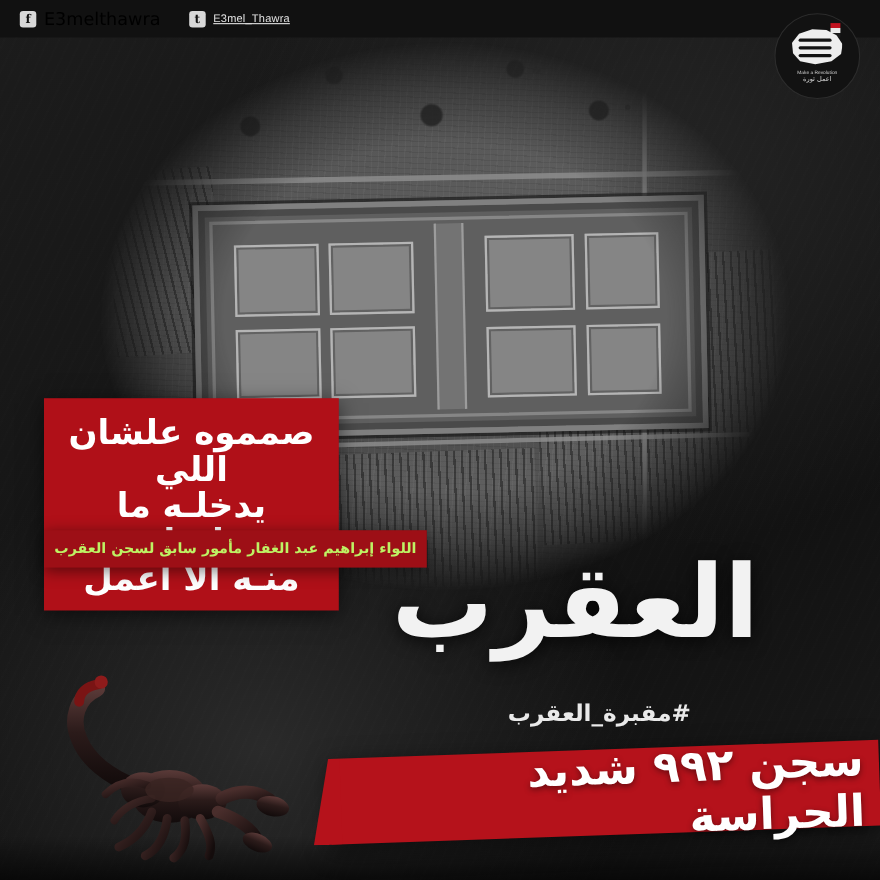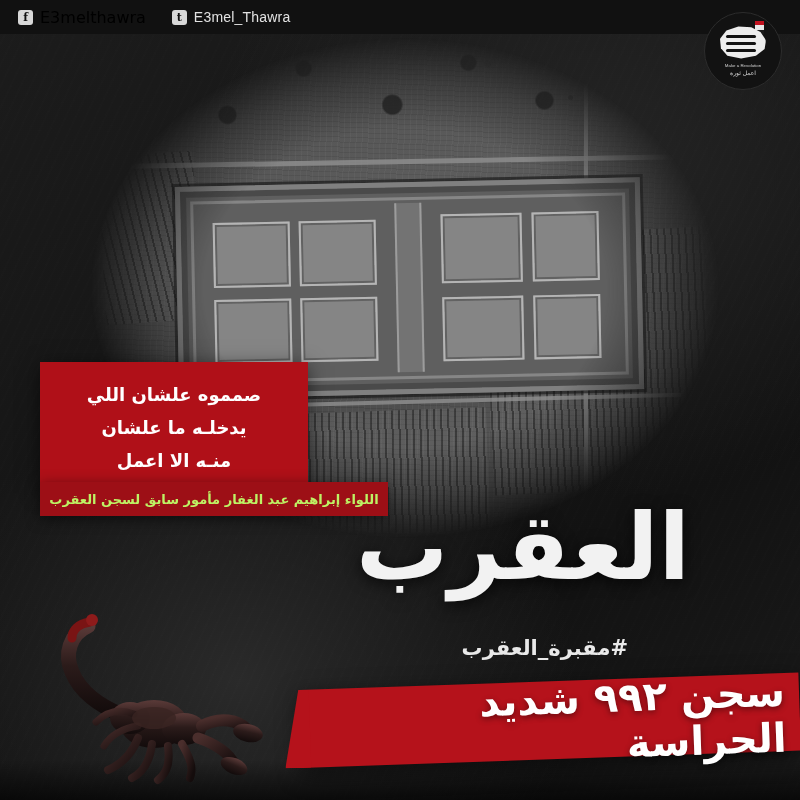--- a/index.html
+++ b/index.html
@@ -56,23 +56,24 @@
     color: #111;
     font-size: 11px;
     font-weight: bold;
     line-height: 15px;
     text-align: center;
     margin-right: 7px;
     font-family: "DejaVu Serif", serif;
   }
   .social .handle {
     color: #e2e2e2;
-    font-size: 14px;
+    font-size: 10px;
     letter-spacing: .2px;
     font-family: "Liberation Sans", sans-serif;
+    text-decoration: underline;
   }
   
   .logo {
     position: absolute;
     top: 12px;
     right: 18px;
     width: 76px;
     height: 76px;
     border-radius: 50%;
     background: #121212;
@@ -234,21 +235,21 @@
     background: #b01018;
     padding: 16px 18px 12px 18px;
     box-sizing: border-box;
     z-index: 8;
     direction: rtl;
     text-align: center;
     box-shadow: 0 4px 18px rgba(0,0,0,.55);
   }
   .quote-line {
     color: #ffffff;
-    font-size: 18px;
+    font-size: 31px;
     line-height: 33px;
     font-weight: bold;
     letter-spacing: 1px;
     font-family: "DejaVu Sans", sans-serif;
   }
   .quote-attr-band {
     position: absolute;
     left: 40px;
     top: 482px;
     width: 348px;

